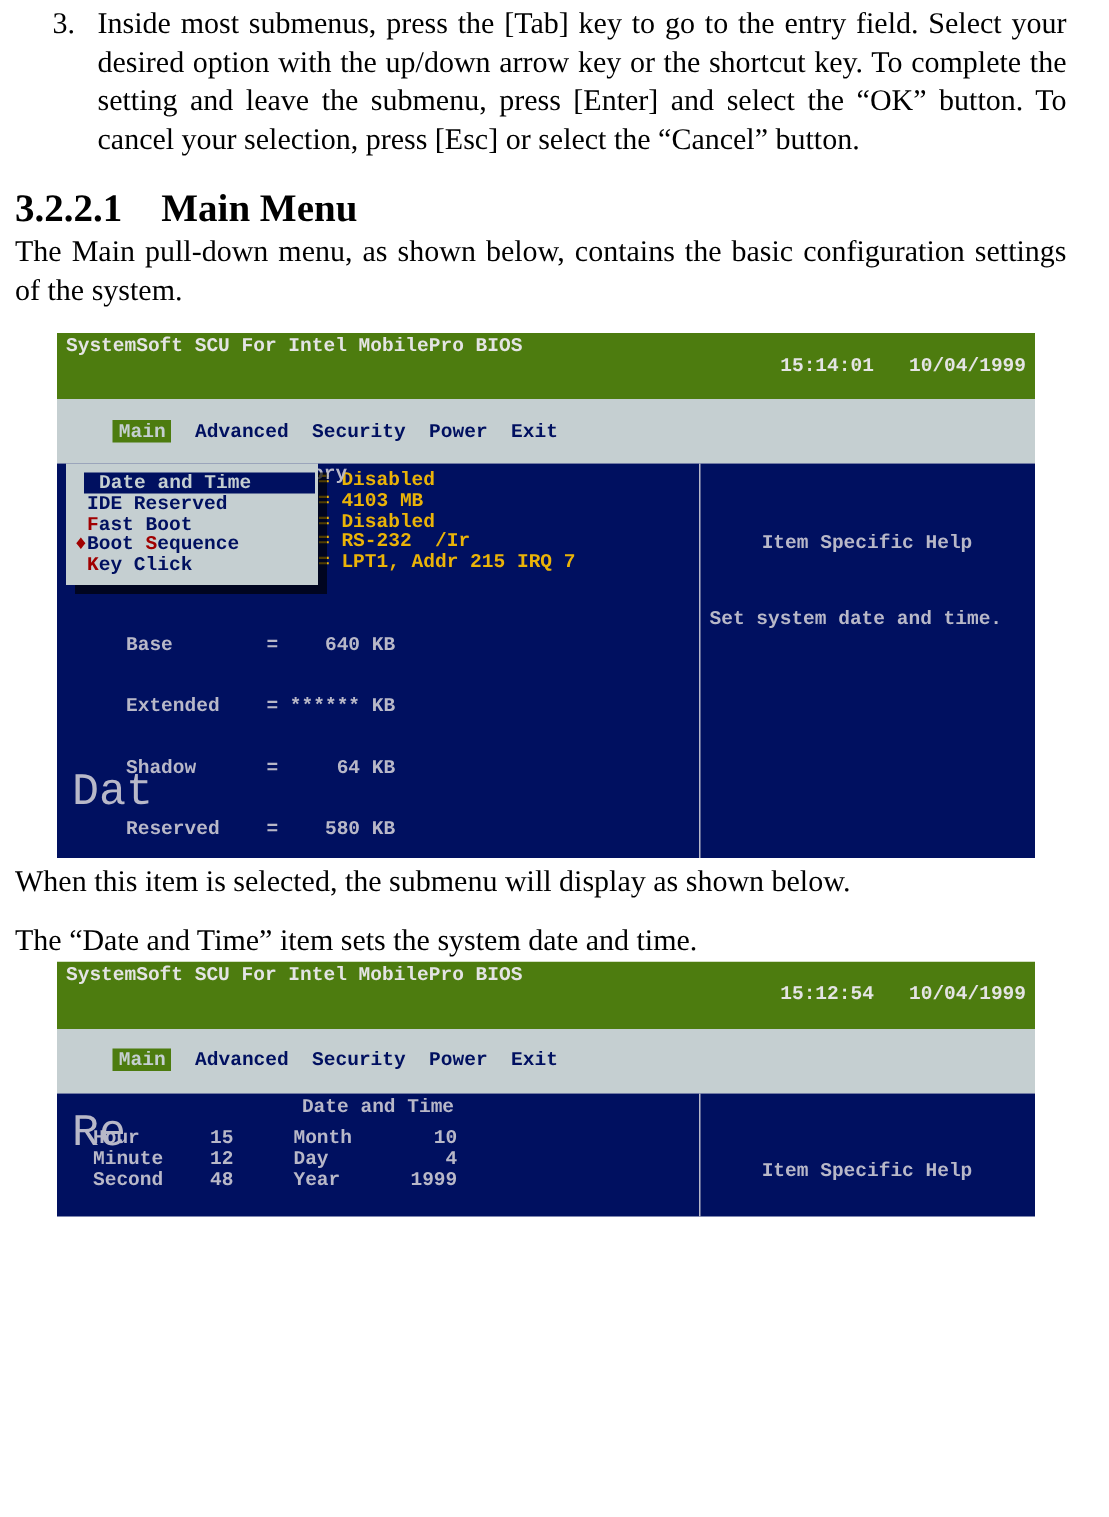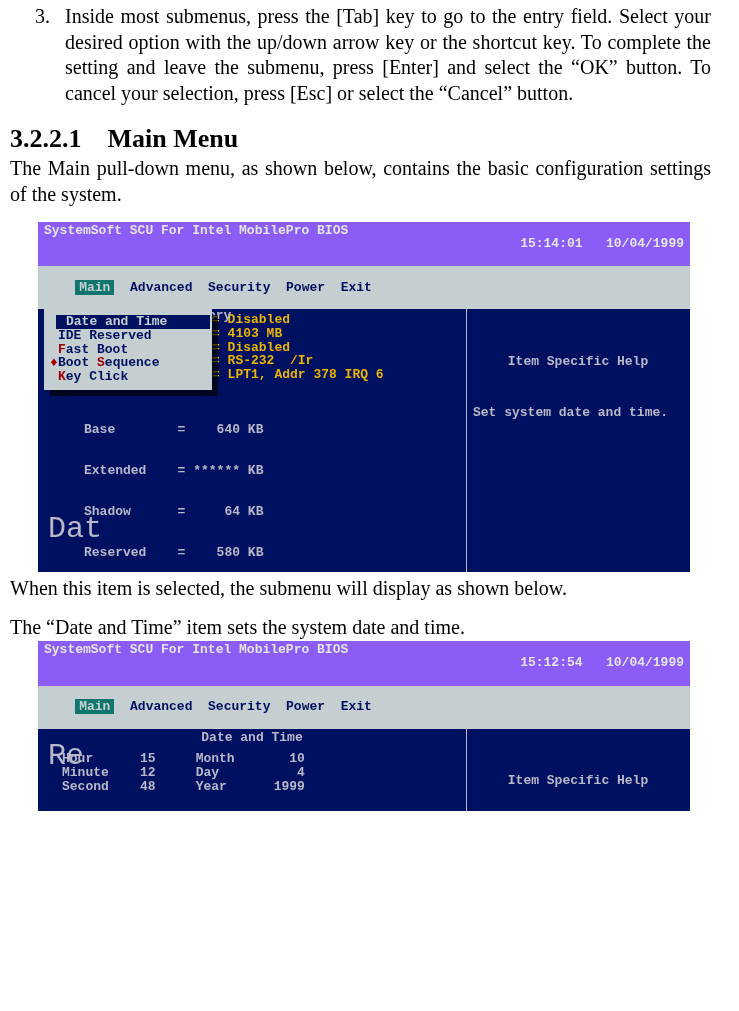--- a/index.html
+++ b/index.html
@@ -47,35 +47,35 @@
     font-family: "Courier New", monospace;
     font-size: 13px;
     font-weight: bold;
     line-height: 1.05;
     color: #b8b8c8;
     overflow: hidden;
   }
   .bios1 { height: 350px; margin-bottom: 4px; }
   .bios2 { height: 170px; }
   .title-row {
-    background: #8b5cf6;
+    background: #4d7c0f;
     color: #e4e4e4;
     padding: 2px 6px;
     white-space: pre;
     display:flex;
     justify-content:space-between;
   }
   .menubar {
     background: #c5cfd1;
     color: #001060;
     padding: 1px 6px;
     white-space: pre;
   }
   .menubar .sel {
-    background: #0f766e;
+    background: #4d7c0f;
     color: #c5cfd1;
     padding: 0 4px;
   }
   .body {
     background: #001060;
     display: flex;
   }
   .left-pane {
     width: 420px;
     padding: 4px;
@@ -162,21 +162,21 @@
             </div>
         <div><span>IDE Reserved</span></div>
         <div><span class="hot">F</span>ast Boot</div>
         <div><span class="mark">♦</span>Boot <span class="hot">S</span>equence</div>
         <div><span class="hot">K</span>ey Click</div>
       </div>
       <div class="kvrow">= Disabled</div>
       <div class="kvrow">= 4103 MB</div>
       <div class="kvrow">= Disabled</div>
       <div class="kvrow">= RS-232  /Ir</div>
-      <div class="kvrow">= LPT1, Addr 378 IRQ 6</div>
+      <div class="kvrow">= LPT1, Addr 215 IRQ 7</div>
       <div class="memblock">
         <span class="row">Base        =    640 KB</span>
         <span class="row">Extended    = ****** KB</span>
         <span class="row">Shadow      =     64 KB</span>
         <span class="row">Reserved    =    580 KB</span>
         
         
       </div>
     </div>
     <div class="right-pane">

